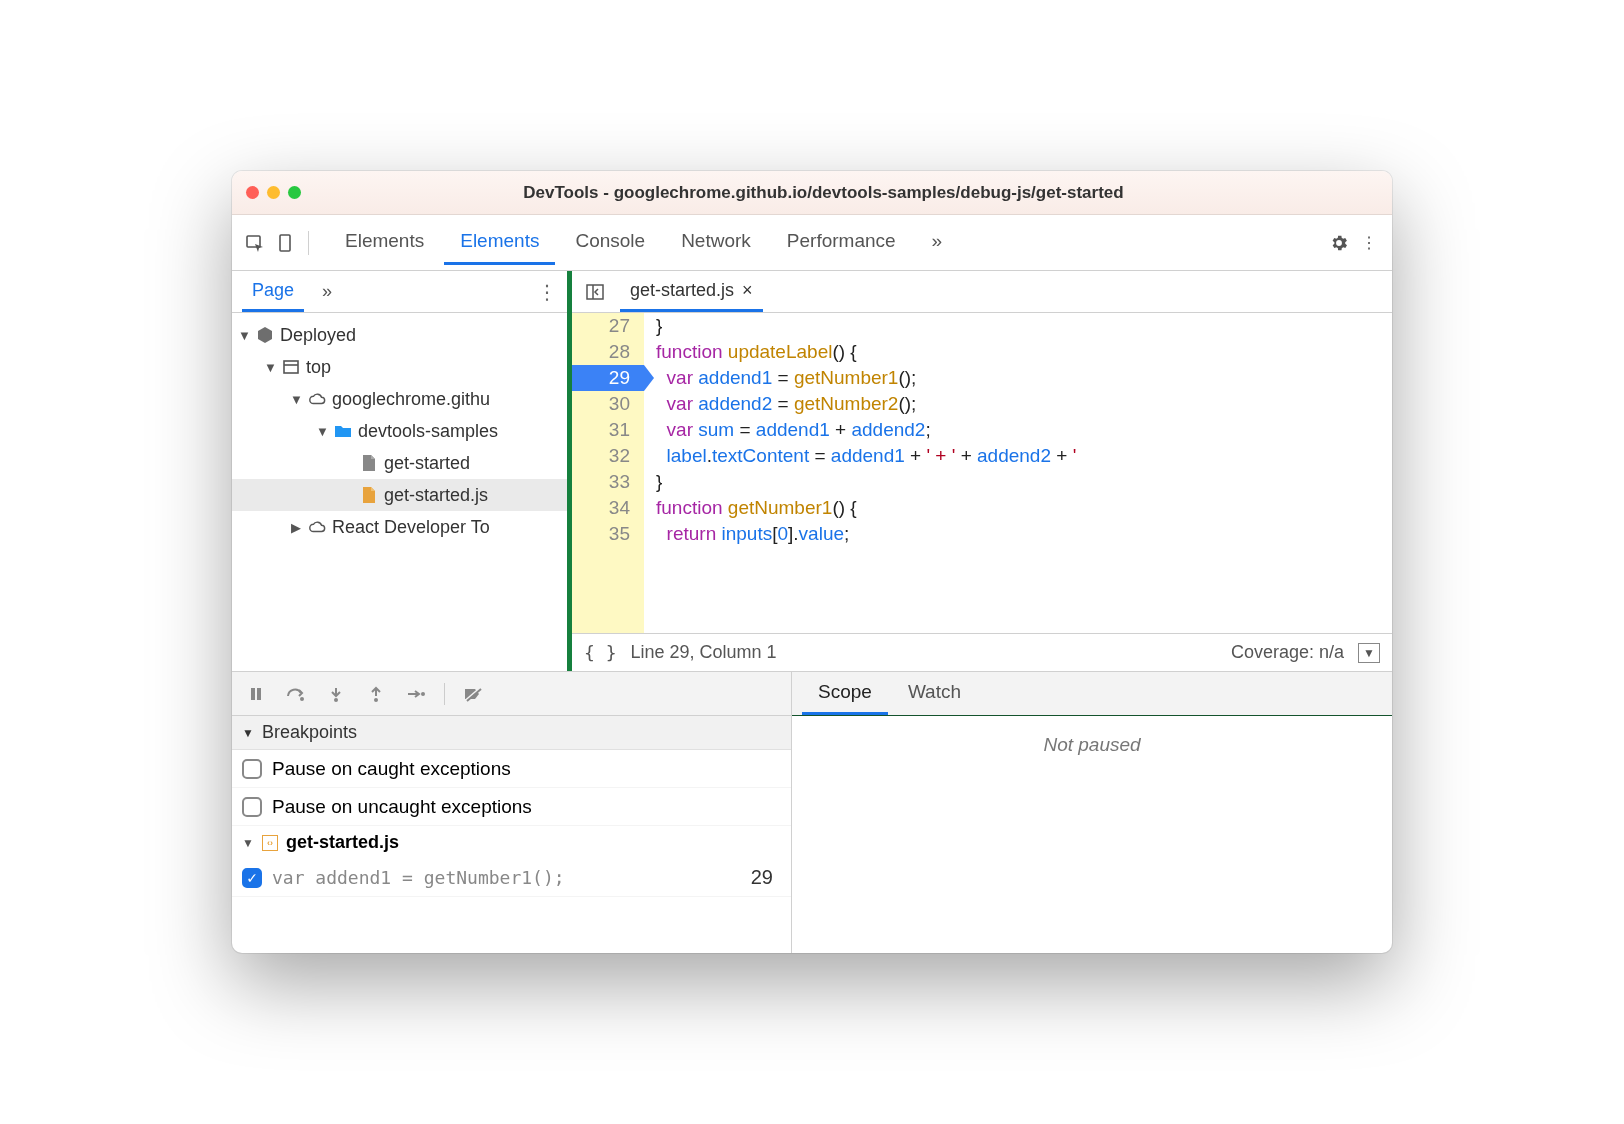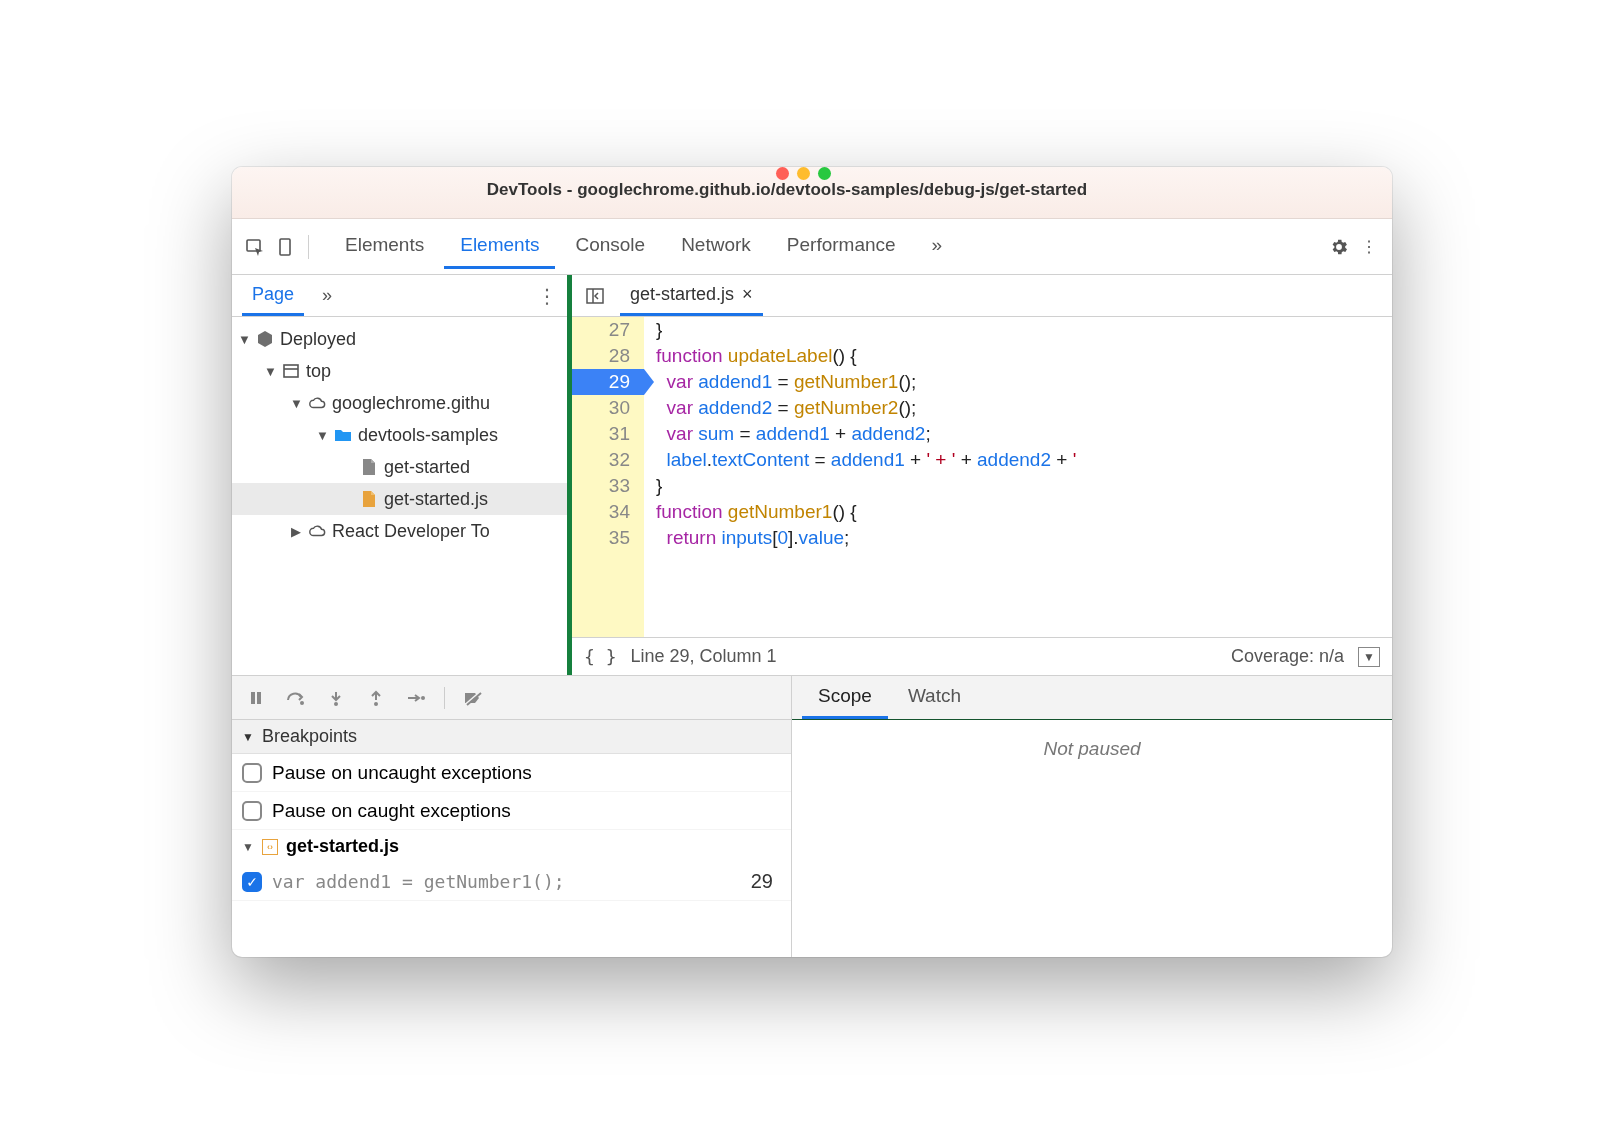--- a/index.html
+++ b/index.html
@@ -1,18 +1,18 @@
 <!DOCTYPE html>
 <html><head>
 <meta charset="utf-8">
 <style>
 * { margin: 0; padding: 0; box-sizing: border-box; font-family: -apple-system, "Helvetica Neue", Arial, sans-serif; }
 body { background: #fff; display: flex; align-items: center; justify-content: center; height: 1124px; }
 .window { width: 1160px; border-radius: 10px; overflow: hidden; box-shadow: 0 30px 80px rgba(0,0,0,.35), 0 0 0 1px rgba(0,0,0,.08); background: #fff; }
-.titlebar { height: 52px; background: linear-gradient(#fdf5f2,#f9ece7); display: flex; align-items: center; padding: 0 14px; border-bottom: 1px solid #e3d7d2; flex-direction: column; }
+.titlebar { height: 44px; background: linear-gradient(#fdf5f2,#f9ece7); display: flex; align-items: center; padding: 0 14px; border-bottom: 1px solid #e3d7d2; }
 .traffic { display: flex; gap: 8px; margin-right: 18px; }
 .dot { width: 13px; height: 13px; border-radius: 50%; }
 .dot.red { background: #ff5f57; } .dot.yel { background: #febc2e; } .dot.grn { background: #28c840; }
 .title { flex: 1; text-align: center; font-size: 17px; font-weight: 600; color: #333; margin-right: 50px; }
 .toolbar { height: 56px; display: flex; align-items: center; border-bottom: 1px solid #d0d0d0; padding: 0 8px; }
 .tb-btn { width: 30px; height: 30px; display: flex; align-items: center; justify-content: center; color: #555; }
 .tb-sep { width: 1px; height: 24px; background: #d0d0d0; margin: 0 8px; }
 .tabs { display: flex; gap: 4px; margin-left: 12px; flex: 1; }
 .tab { padding: 10px 16px; font-size: 19px; color: #555; border-bottom: 3px solid transparent; }
 .tab.active { color: #1a73e8; border-bottom-color: #1a73e8; }
@@ -255,25 +255,25 @@
               <line x1="4" y1="15" x2="18" y2="3" stroke="currentColor" stroke-width="2"></line>
             </svg>
           </div>
       </div>
       <div class="dbg-sec">
         <span style="font-size:12px;">▼</span>
         <span>Breakpoints</span>
       </div>
       <div class="dbg-row">
         <span class="cbx"></span>
-        <span>Pause on uncaught exceptions</span>
+        <span>Pause on caught exceptions</span>
       </div>
       <div class="dbg-row">
         <span class="cbx"></span>
-        <span>Pause on caught exceptions</span>
+        <span>Pause on uncaught exceptions</span>
       </div>
       <div class="bp-file">
         <span style="font-size:12px;color:#555;">▼</span>
         <span style="width:16px;height:16px;border:1.5px solid #e8a33d;display:inline-flex;align-items:center;justify-content:center;font-size:9px;color:#e8a33d;">‹›</span>
         <span>get-started.js</span>
       </div>
       <div class="dbg-row">
         <span class="cbx on">✓</span>
         <span class="bp-code">var addend1 = getNumber1();</span>
         <span class="bp-ln">29</span>

